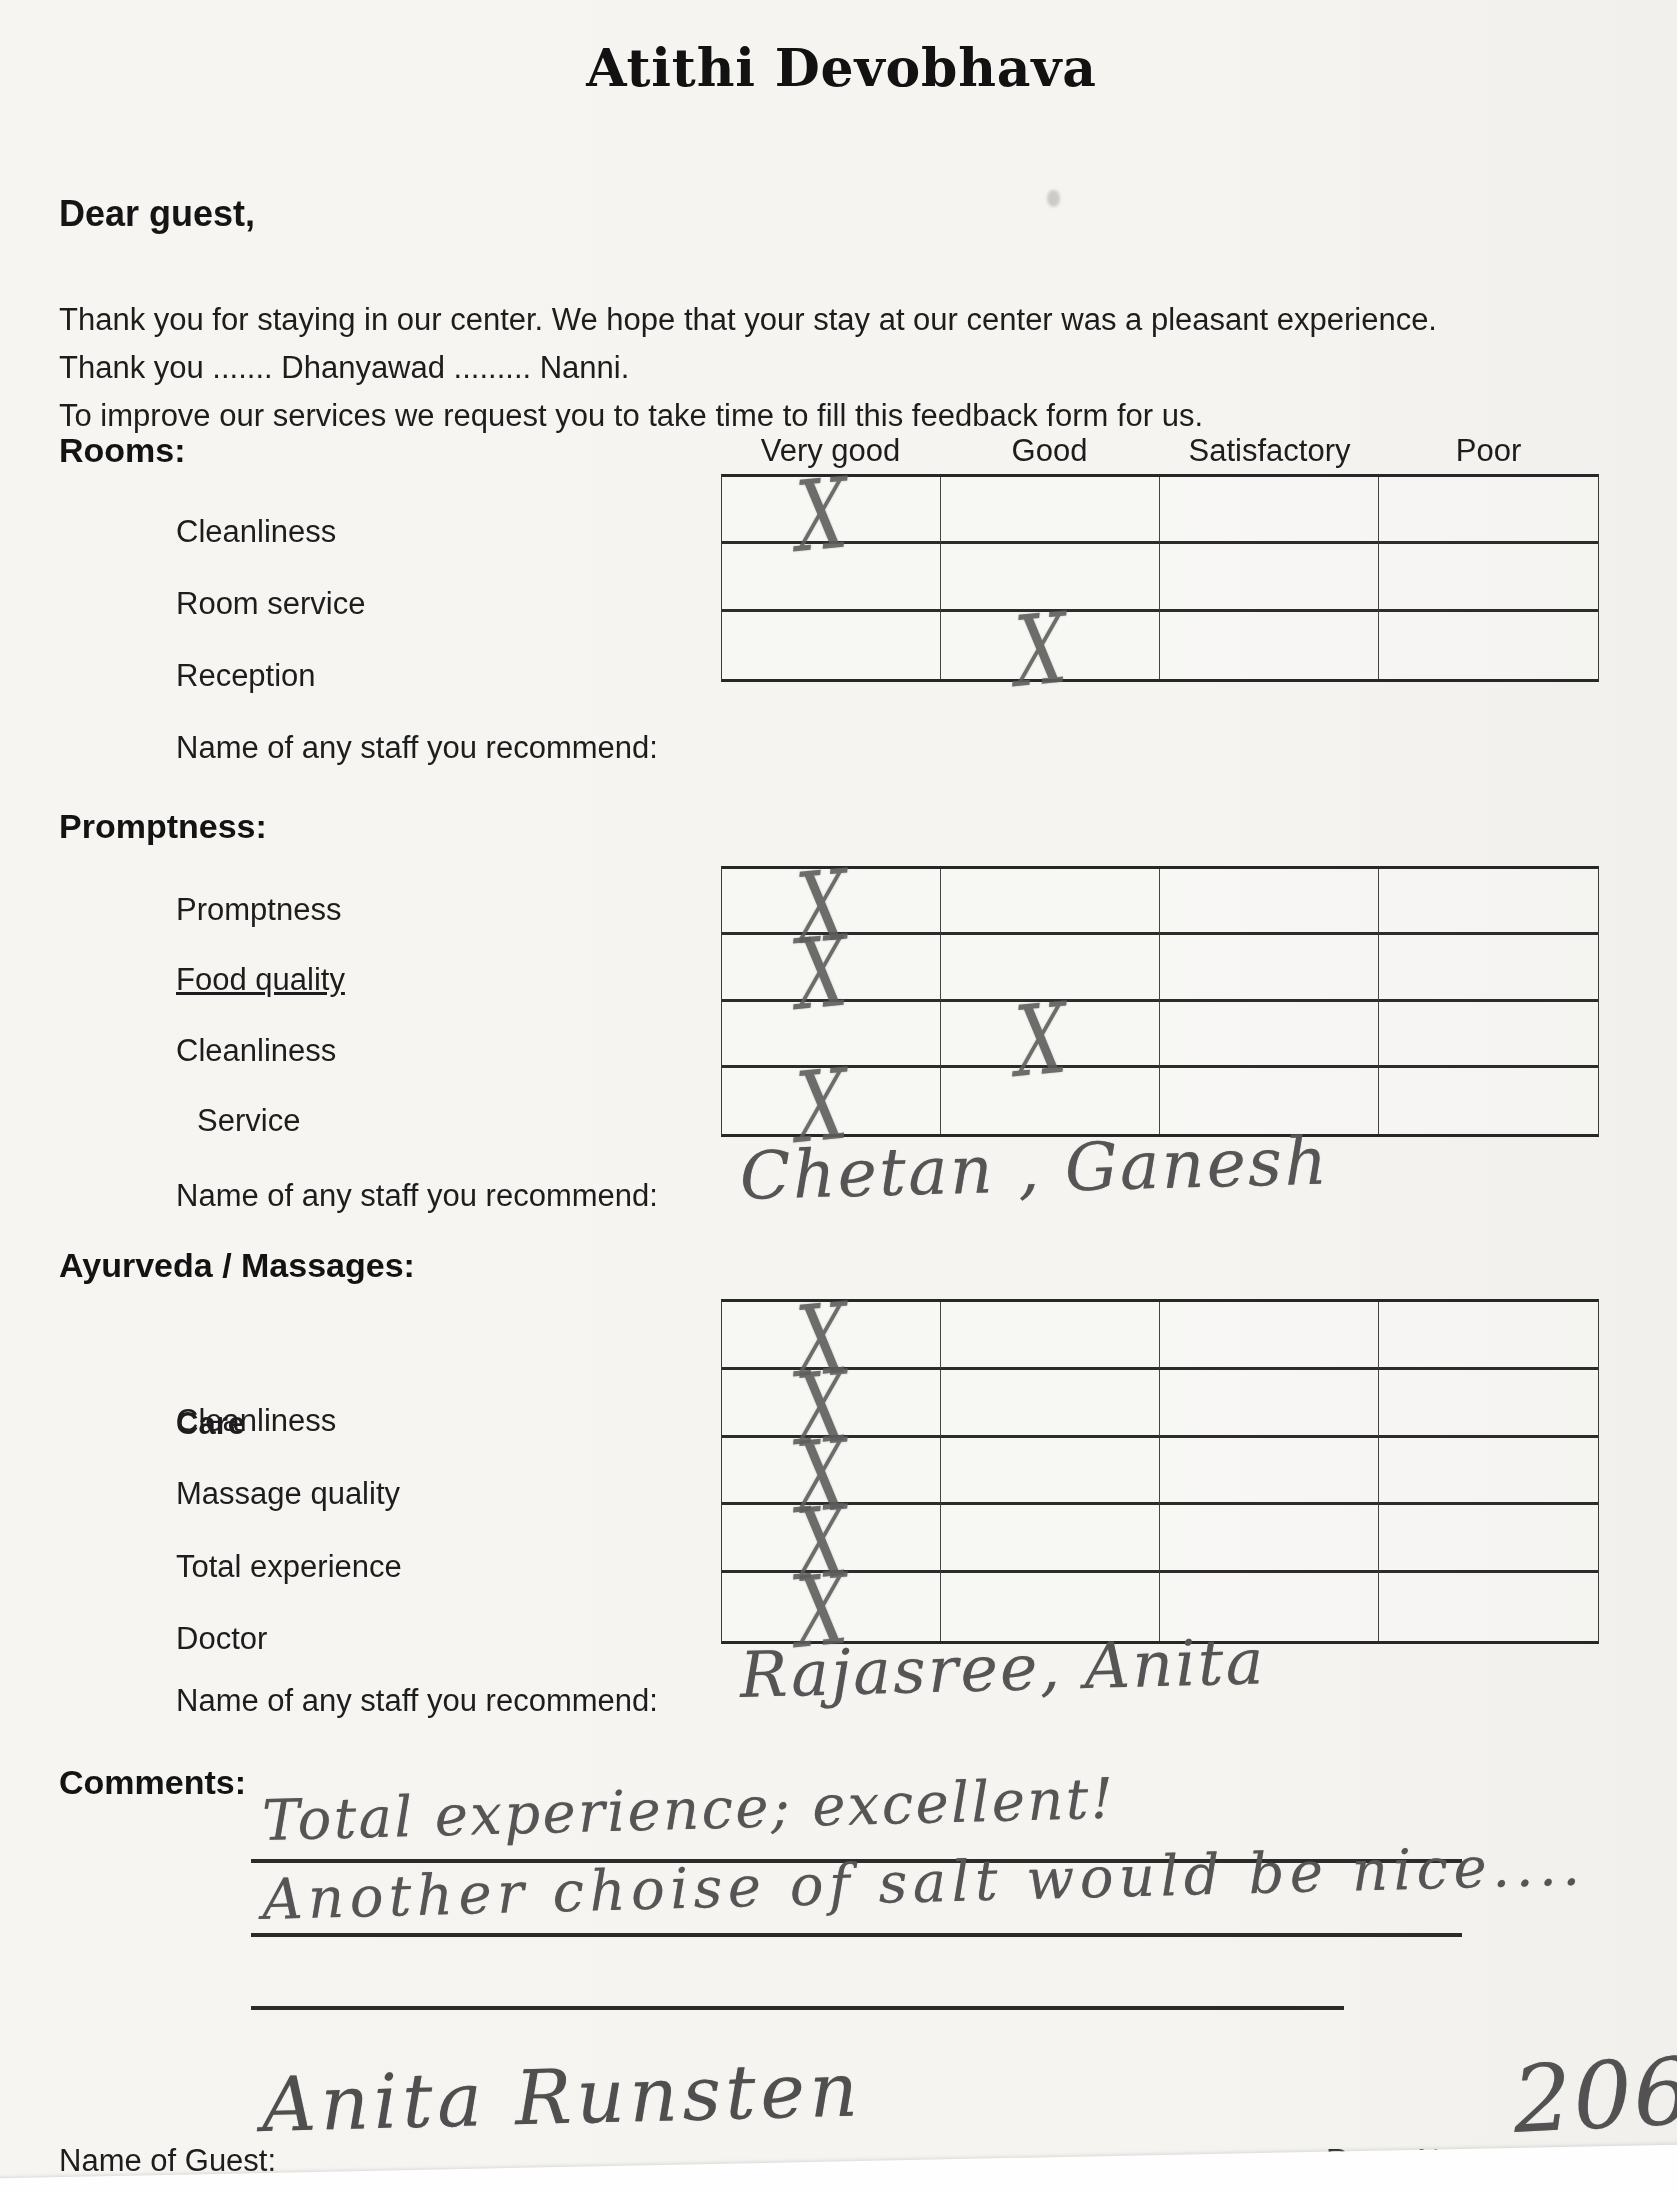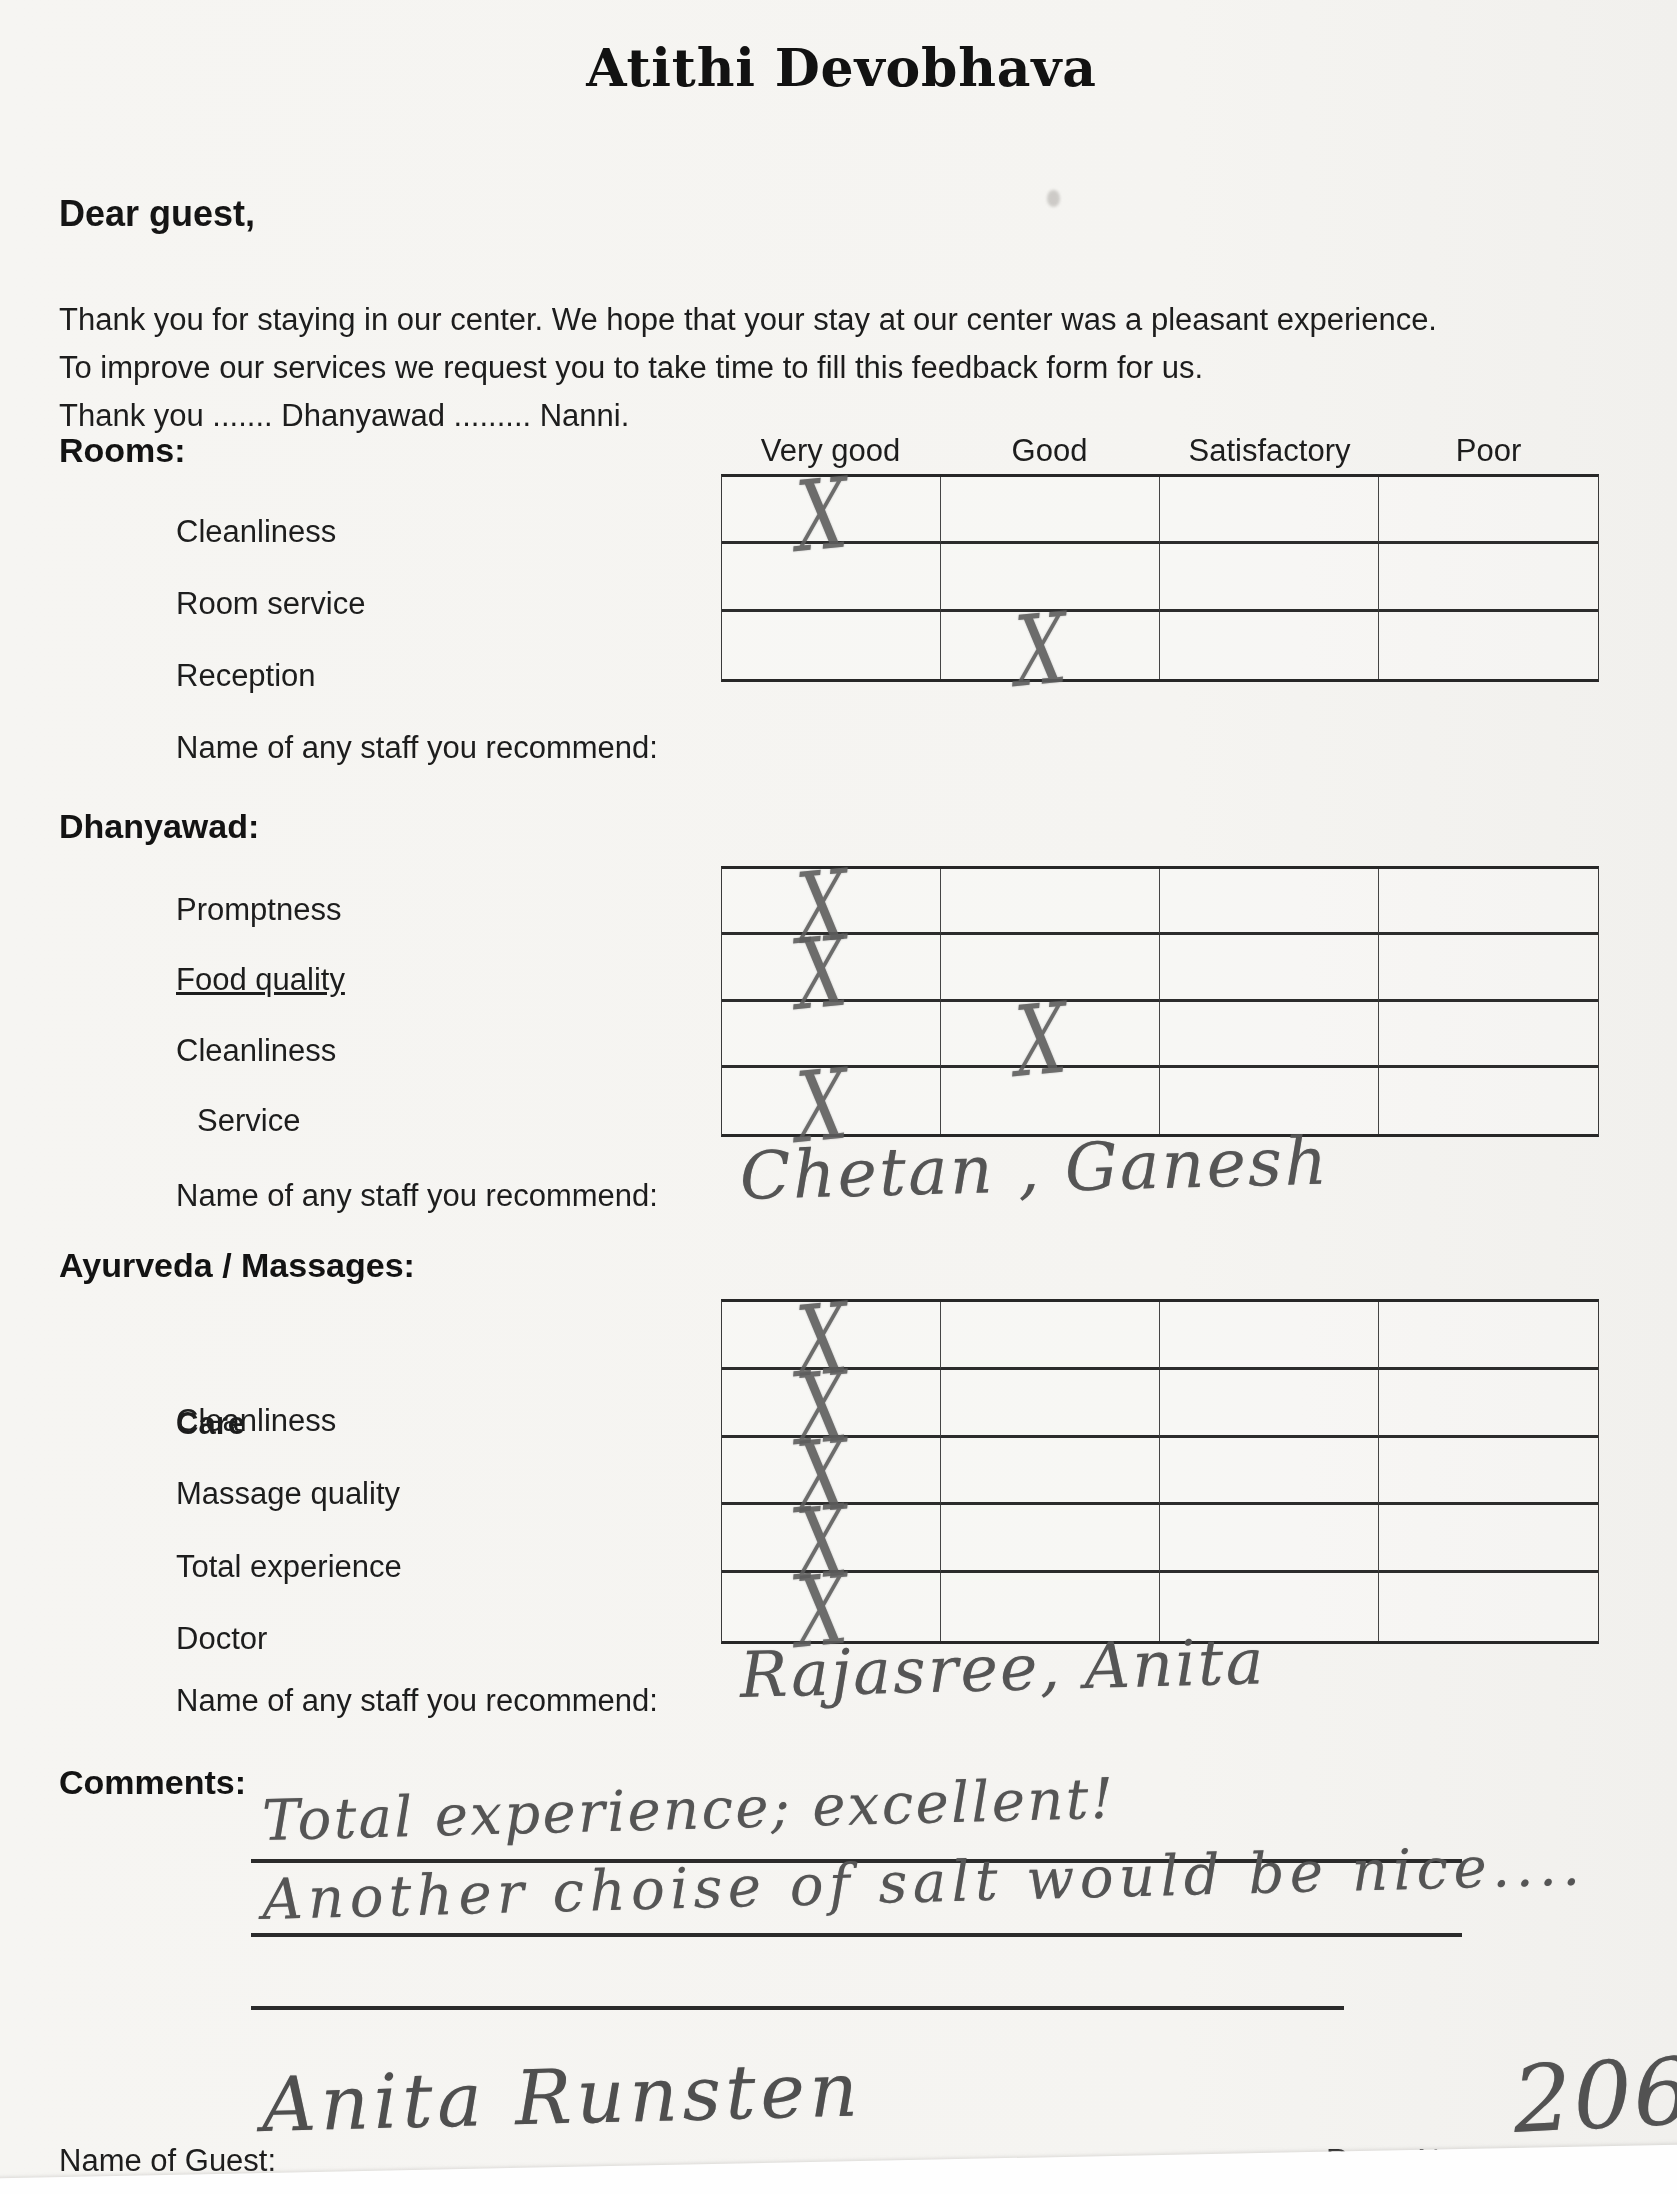--- a/index.html
+++ b/index.html
@@ -98,22 +98,22 @@
 <body>
 
 <div class="page">
 
   <h1 class="title">Atithi Devobhava</h1>
 
   <div class="greeting">Dear guest,</div>
 
   <p class="intro">
     <span>Thank you for staying in our center. We hope that your stay at our center was a pleasant experience.</span>
+    <span>Thank you ....... Dhanyawad ......... Nanni.</span>
     <span>To improve our services we request you to take time to fill this feedback form for us.</span>
-    <span>Thank you ....... Dhanyawad ......... Nanni.</span>
   </p>
 
   <span class="col-h c0">Very good</span>
   <span class="col-h c1">Good</span>
   <span class="col-h c2">Satisfactory</span>
   <span class="col-h c3">Poor</span>
 
   <div class="sec-head rooms">Rooms:</div>
   <div class="rating-table t-rooms" style="grid-template-rows: repeat(3, 1fr);">
       <div class="cell"></div>
@@ -129,21 +129,21 @@
       <div class="cell lastrow"></div>
       <div class="cell lastrow"></div>
       <span class="xmark" style="color: rgb(93, 93, 93); left: calc(0% + 74px); top: calc(0% + 11px);">X</span>
       <span class="xmark" style="color: rgb(93, 93, 93); left: calc(25% + 74px); top: calc(66.6667% + 11px);">X</span>
     </div>
   <div class="row-lbl" style="top:514px;">Cleanliness</div>
   <div class="row-lbl" style="top:586px;">Room service</div>
   <div class="row-lbl" style="top:658px;">Reception</div>
   <div class="staff-prompt" style="top:730px;">Name of any staff you recommend:</div>
 
-  <div class="sec-head restaurant">Dhanyawad:</div>
+  <div class="sec-head restaurant">Promptness:</div>
   <div class="rating-table t-restaurant" style="grid-template-rows: repeat(4, 1fr);">
       <div class="cell"></div>
       <div class="cell"></div>
       <div class="cell"></div>
       <div class="cell"></div>
       <div class="cell"></div>
       <div class="cell"></div>
       <div class="cell"></div>
       <div class="cell"></div>
       <div class="cell"></div>

